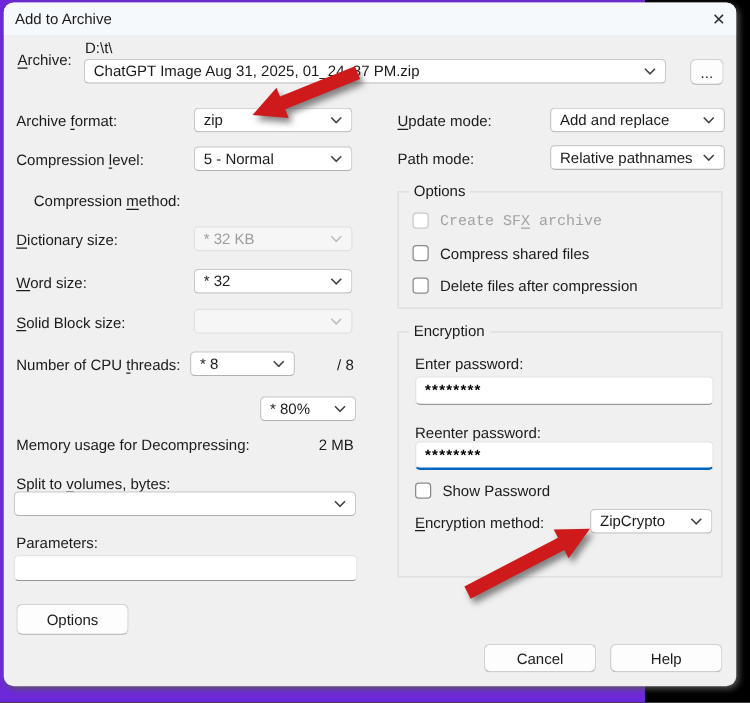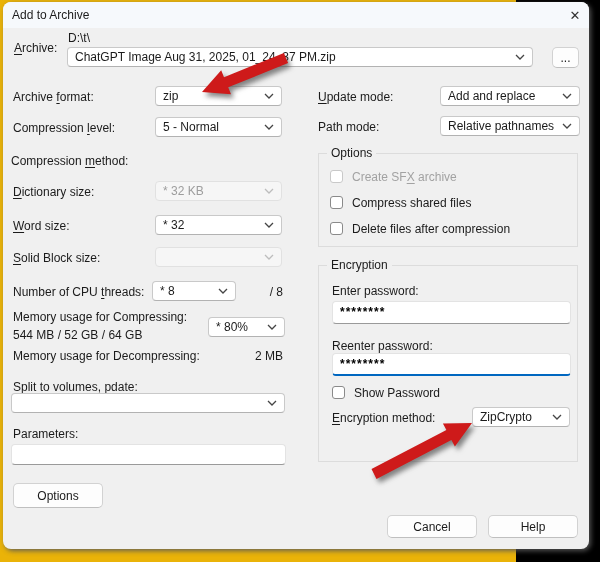--- a/index.html
+++ b/index.html
@@ -1,18 +1,18 @@
 <!DOCTYPE html>
 <html><head>
 <meta charset="utf-8">
 <style>
   * { margin:0; padding:0; box-sizing:border-box; }
   html,body { width:600px; height:562px; overflow:hidden; background:#000;
               font-family:"Liberation Sans", sans-serif; }
-  #stage { position:relative; width:516px; height:562px; background:#eab308;padding-left:39px; }
+  #stage { position:relative; width:516px; height:562px; background:#6d28d9;padding-left:39px; }
 
   #dialog { position:absolute; left:3px; top:2px; width:586px; height:547px;
             background:#f0f0f0; border-radius:8px; overflow:hidden;
             box-shadow:2px 2px 5px rgba(90,90,90,.9); }
 
   #titlebar { position:absolute; left:0; top:0; width:100%; height:26px;
               background:#f6f9fc; }
   #title { position:absolute; left:9px; top:6px; font-size:12px; color:#1b1b1b; }
   #closebtn { position:absolute; left:561px; top:3px; width:22px; height:20px;
               display:flex; align-items:center; justify-content:center;
@@ -92,21 +92,21 @@
     <div class="lbl" style="left:10px;top:118px;"><span>Compression </span><span class="mn">l</span><span>evel:</span></div>
     <div class="combo" style="left:152px;top:115px;width:127px;">
       <span class="val">5 - Normal</span>
       <span class="chev">
           <svg width="10" height="6" viewBox="0 0 10 6">
             <path d="M1 1 L5 5 L9 1" stroke="currentColor" fill="none" stroke-width="1.3"></path>
           </svg>
         </span>
     </div>
 
-    <div class="lbl" style="left:8px;top:151px;text-align:right;"><span>Compression </span><span class="mn">m</span><span>ethod:</span></div>
+    <div class="lbl" style="left:24px;top:151px;text-align:right;"><span>Compression </span><span class="mn">m</span><span>ethod:</span></div>
 
     <div class="lbl" style="left:10px;top:182px;"><span></span><span class="mn">D</span><span>ictionary size:</span></div>
     <div class="combo disabled" style="left:152px;top:179px;width:127px;">
       <span class="val">* 32 KB</span>
       <span class="chev">
           <svg width="10" height="6" viewBox="0 0 10 6">
             <path d="M1 1 L5 5 L9 1" stroke="currentColor" fill="none" stroke-width="1.3"></path>
           </svg>
         </span>
     </div>
@@ -135,35 +135,33 @@
     <div class="combo" style="left:149px;top:279px;width:84px;">
       <span class="val">* 8</span>
       <span class="chev">
           <svg width="10" height="6" viewBox="0 0 10 6">
             <path d="M1 1 L5 5 L9 1" stroke="currentColor" fill="none" stroke-width="1.3"></path>
           </svg>
         </span>
     </div>
     <div class="lbl" style="left:240px;top:282px;width:40px;text-align:right;">/ 8</div>
 
-    <div class="lbl" style="left:10px;top:307px;">Memory usage for Compressing:</div>
-    <div class="lbl" style="left:10px;top:325px;">544 MB / 52 GB / 64 GB</div>
     <div class="combo" style="left:205px;top:315px;width:77px;">
       <span class="val">* 80%</span>
       <span class="chev">
           <svg width="10" height="6" viewBox="0 0 10 6">
             <path d="M1 1 L5 5 L9 1" stroke="currentColor" fill="none" stroke-width="1.3"></path>
           </svg>
         </span>
     </div>
 
     <div class="lbl" style="left:10px;top:346px;">Memory usage for Decompressing:</div>
     <div class="lbl" style="left:190px;top:346px;width:90px;text-align:right;">2 MB</div>
 
-    <div class="lbl" style="left:10px;top:377px;"><span>Split to </span><span class="mn">v</span><span>olumes, pdate:</span></div>
+    <div class="lbl" style="left:10px;top:377px;"><span>Split to </span><span class="mn">v</span><span>olumes, bytes:</span></div>
     <div class="combo" style="left:8px;top:391px;width:274px;">
       <span class="val"></span>
       <span class="chev">
           <svg width="10" height="6" viewBox="0 0 10 6">
             <path d="M1 1 L5 5 L9 1" stroke="currentColor" fill="none" stroke-width="1.3"></path>
           </svg>
         </span>
     </div>
 
     <div class="lbl" style="left:10px;top:424px;">Parameters:</div>
@@ -188,21 +186,21 @@
           <svg width="10" height="6" viewBox="0 0 10 6">
             <path d="M1 1 L5 5 L9 1" stroke="currentColor" fill="none" stroke-width="1.3"></path>
           </svg>
         </span>
     </div>
 
     <div class="group" style="left:315px;top:151px;width:260px;height:94px;"></div>
     <div class="gtitle" style="left:324px;top:144px;">Options</div>
 
     <div class="checkbox disabled" style="left:327px;top:168px;"></div>
-    <div class="lbl dislbl" style="left:349px;top:167px;"><span>Create SF</span><span class="mn">X</span><span> archive</span></div>
+    <div class="lbl dislbl" style="left:349px;top:167px;font-family:Liberation Mono, monospace;"><span>Create SF</span><span class="mn">X</span><span> archive</span></div>
 
     <div class="checkbox" style="left:327px;top:194px;"></div>
     <div class="lbl" style="left:349px;top:193px;">Compress shared files</div>
 
     <div class="checkbox" style="left:327px;top:220px;"></div>
     <div class="lbl" style="left:349px;top:219px;">Delete files after compression</div>
 
     <div class="group" style="left:315px;top:263px;width:260px;height:197px;"></div>
     <div class="gtitle" style="left:324px;top:256px;">Encryption</div>
 

